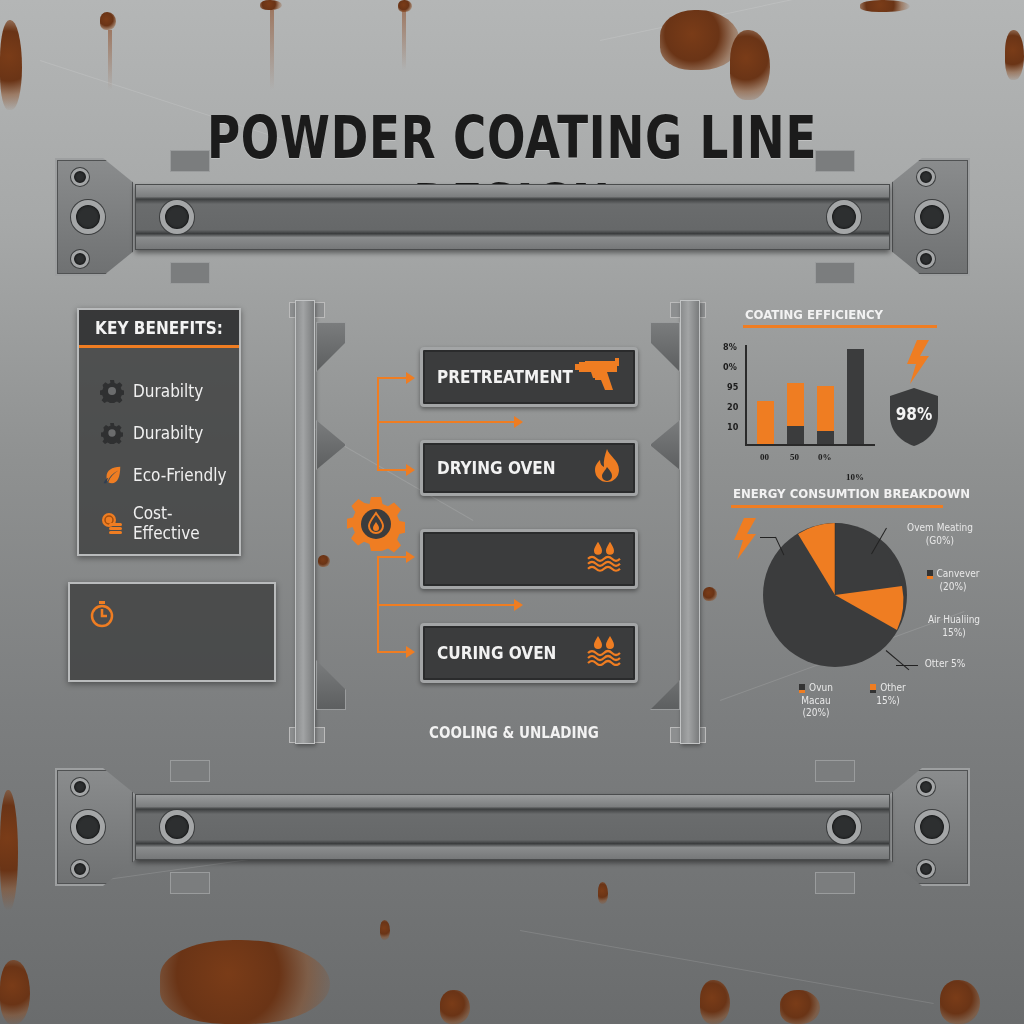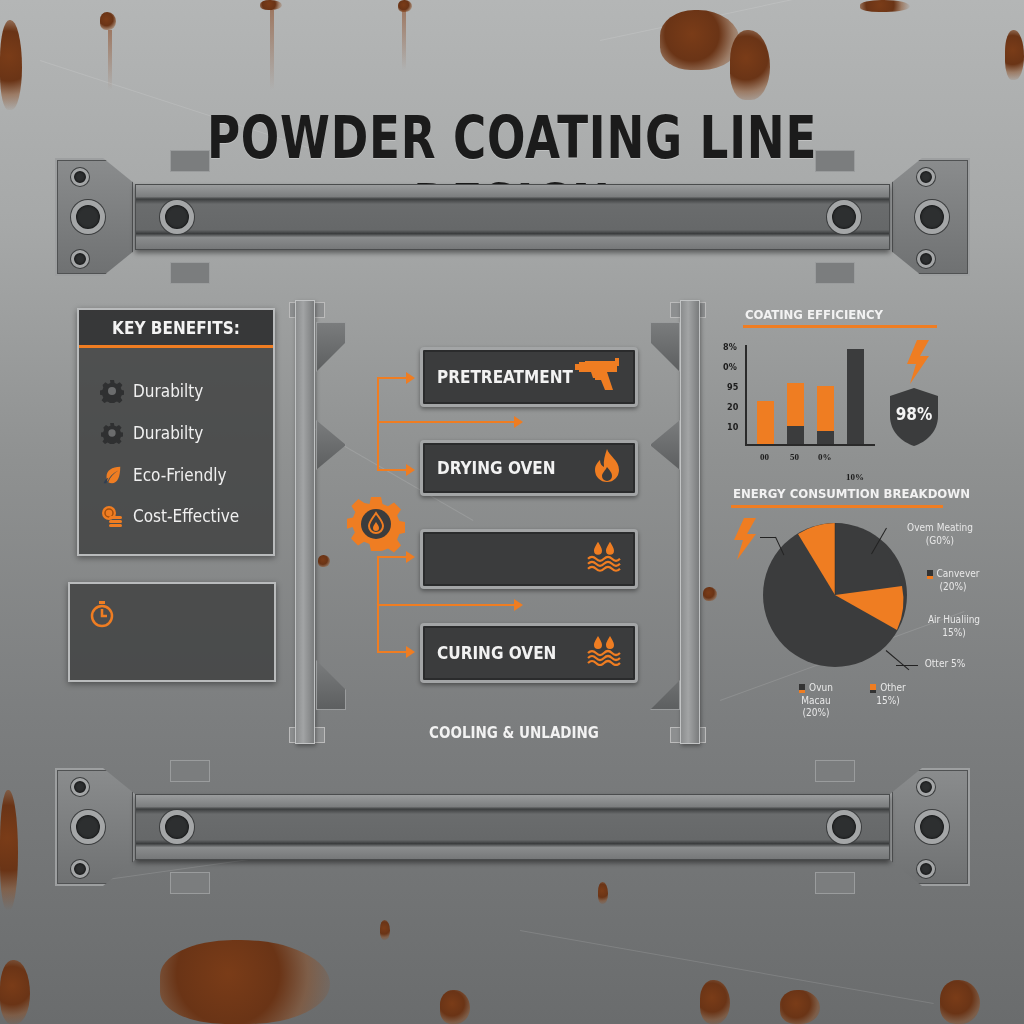--- a/index.html
+++ b/index.html
@@ -40,21 +40,21 @@
   .post-cap { position: absolute; width: 36px; height: 16px; background: #8d8f90; border: 1px solid #bbb; }
   .gusset { position: absolute; width: 30px; height: 50px; background: linear-gradient(180deg,#7a7c7d,#5d5f60); border: 1px solid #9a9c9d; }
   .gusset.rt { clip-path: polygon(0 0, 100% 0, 100% 40%, 0 100%); }
   .gusset.tri-r { clip-path: polygon(0 0, 100% 50%, 0 100%); }
   .gusset.tri-l { clip-path: polygon(100% 0, 100% 100%, 0 50%); }
   .gusset.lt { clip-path: polygon(0 0, 100% 0, 100% 100%, 0 40%); }
 
   
   .panel { position: absolute; background: rgba(62,63,64,0.82); border: 2px solid #b9bbbc; box-shadow: 0 2px 6px rgba(0,0,0,0.4); }
   .panel-head { color: #f3f3f3; font-weight: bold; border-bottom: 3px solid #ef7d22; text-align: center; }
-  .benefit { position: absolute; left: 20px; display: flex; align-items: center; gap: 8px; color: #f0f0f0; font-size: 17px; text-align: right; }
+  .benefit { position: absolute; left: 20px; display: flex; align-items: center; gap: 8px; color: #f0f0f0; font-size: 17px; }
   .benefit .ico { width: 26px; height: 26px; display: flex; align-items: center; justify-content: center; }
 
   
   .step { position: absolute; left: 420px; width: 218px; border-radius: 4px;
     background: #3b3c3d; border: 3px solid #a3a5a6; box-shadow: inset 0 0 0 2px #2a2b2c, 0 2px 4px rgba(0,0,0,0.4);
     color: #f2f2f2; font-weight: bold; font-size: 17px; padding-left: 14px; display: flex; align-items: center; }
   .step .ico { position: absolute; right: 14px; top: 50%; transform: translateY(-50%); }
   .arrow-h { position: absolute; height: 2px; background: #ef7d22; }
   .arrow-h::after { content: ""; position: absolute; right: -8px; top: -5px; border-left: 9px solid #ef7d22; border-top: 6px solid transparent; border-bottom: 6px solid transparent; }
   .arrow-v { position: absolute; width: 2px; background: #ef7d22; }
@@ -148,21 +148,21 @@
 </div>
 <div>
   <div class="post-cap" style="left:670px;top:302px"></div>
   <div class="post-cap" style="left:670px;top:727px"></div>
   <div class="post" style="left:680px"></div>
   <div class="gusset" style="left:650px;top:322px;clip-path:polygon(0 0,100% 0,100% 100%,0 40%)"></div>
   <div class="gusset tri-l" style="left:650px;top:420px"></div>
   <div class="gusset" style="left:650px;top:660px;clip-path:polygon(0 100%,100% 40%,100% 100%)"></div>
 </div>
 
-<div class="panel" style="left:77px;top:308px;width:198px;height:248px">
+<div class="panel" style="left:77px;top:308px;width:164px;height:248px">
   <div class="panel-head" style="font-size:17px;padding:8px 0 7px;background:rgba(40,40,41,0.6)">KEY BENEFITS:</div>
   <div class="benefit" style="top:68px">
     <span class="ico">
       <svg width="24" height="24" viewBox="0 0 24 24">
           <path fill="#2f3031" d="M10 1h4l.6 3 2.4 1 2.6-1.7 2.8 2.8-1.7 2.6 1 2.4 3 .6v4l-3 .6-1 2.4 1.7 2.6-2.8 2.8-2.6-1.7-2.4 1-.6 3h-4l-.6-3-2.4-1-2.6 1.7-2.8-2.8 1.7-2.6-1-2.4-3-.6v-4l3-.6 1-2.4L2.6 6.1l2.8-2.8L8 5l2.4-1z"></path>
           <circle cx="12" cy="12" r="4" fill="#6b6c6d"></circle>
         </svg>
     </span>
     <span>Durabilty</span>
   </div>

